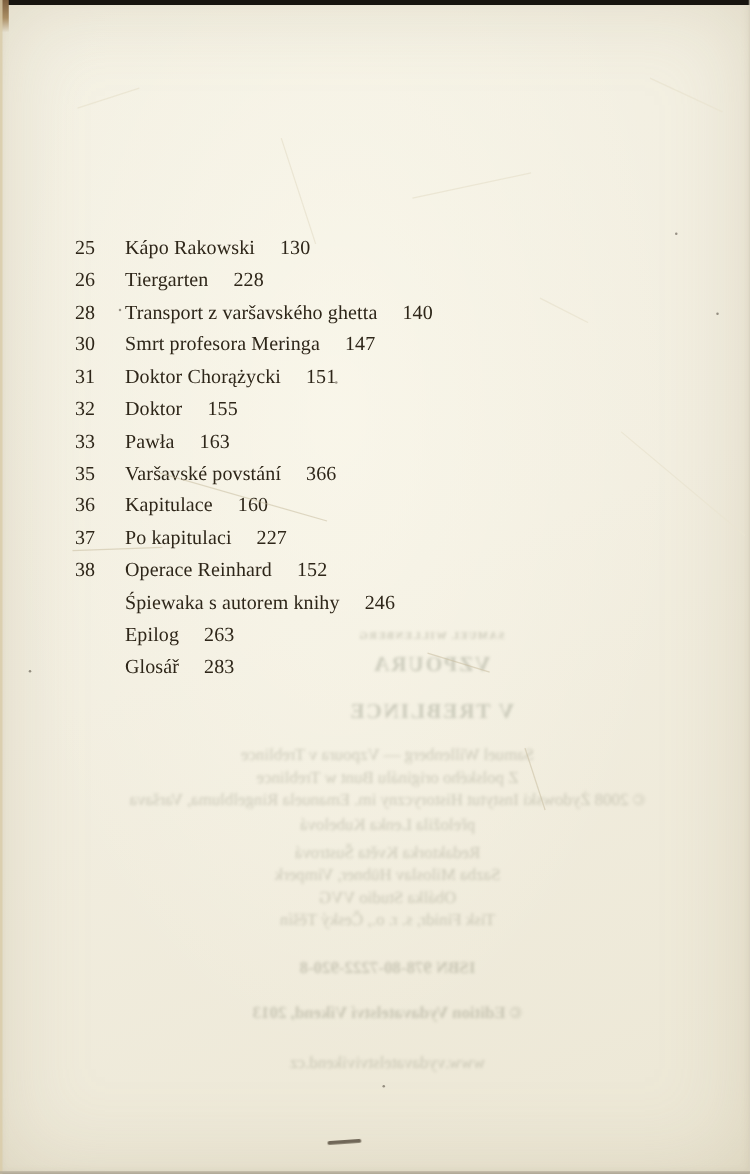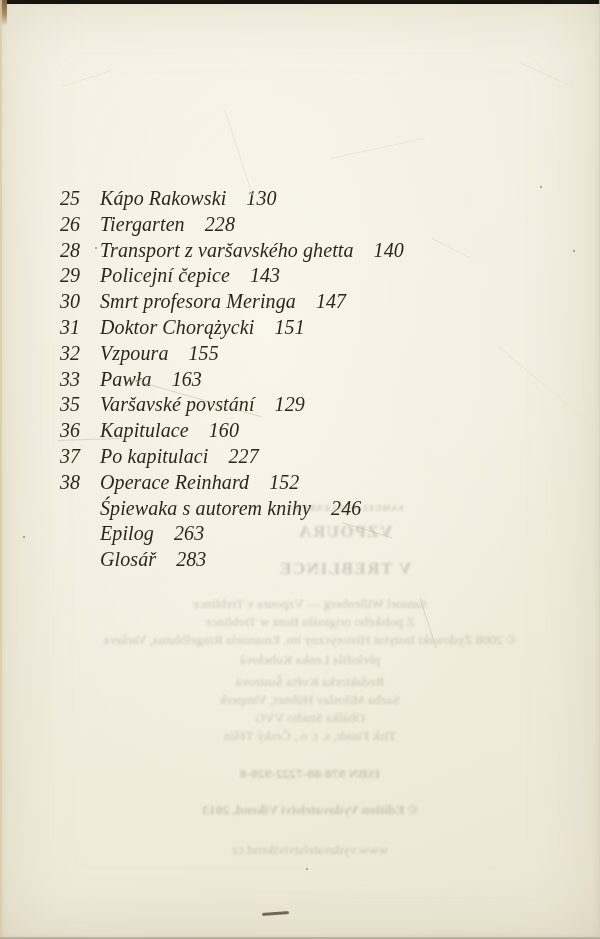--- a/index.html
+++ b/index.html
@@ -15,22 +15,22 @@
   }
   
   .bar-top{position:absolute;left:6px;right:0;top:0;height:4px;background:#17140f;}
   .corner-tl{position:absolute;left:0;top:0;width:7px;height:26px;
     background:linear-gradient(180deg,#7d5f3e 0%,#a98d63 55%,rgba(169,141,99,0) 100%);}
   .edge-left{position:absolute;left:0;top:0;bottom:0;width:2px;background:#d9cca9;opacity:.8;}
   .edge-right{position:absolute;right:0;top:0;bottom:0;width:1px;background:#d9d2c0;opacity:.7;}
   .edge-bottom{position:absolute;left:0;right:0;bottom:0;height:2px;background:#b3aa99;opacity:.85;}
 
   
-  .toc{position:absolute;left:60px;top:186px;font-size:20px;line-height:25.8px;
-       letter-spacing:.1px;white-space:nowrap;font-style:italic;}
+  .toc{position:absolute;left:60px;top:186px;font-size:16px;line-height:25.8px;
+       letter-spacing:.1px;white-space:nowrap;}
   .toc-row{height:25.8px;}
   .toc-num{display:inline-block;width:40px;}
   .toc-page{margin-left:20px;}
 
   
   .ghost{position:absolute;left:90px;top:503px;width:440px;
     transform:scaleX(-1);
     filter:blur(1.1px);
     color:#80816c;opacity:.34;
     text-align:center;pointer-events:none;}
@@ -81,26 +81,25 @@
         <div>ISBN 978-80-7222-920-8</div>
         <div>© Edition Vydavatelství Víkend, 2013</div>
         <div>www.vydavatelstvivikend.cz</div>
       </div>
   </div>
 
   <div class="toc">
       <div class="toc-row"><span class="toc-num">25</span><span class="toc-title">Kápo Rakowski</span><span class="toc-page">130</span></div>
       <div class="toc-row"><span class="toc-num">26</span><span class="toc-title">Tiergarten</span><span class="toc-page">228</span></div>
       <div class="toc-row"><span class="toc-num">28</span><span class="toc-title">Transport z varšavského ghetta</span><span class="toc-page">140</span></div>
-      <div class="toc-row"><span class="toc-num">29</span><span class="toc-title">Policejní čepice</span><span class="toc-page">143</span></div>
       <div class="toc-row"><span class="toc-num">30</span><span class="toc-title">Smrt profesora Meringa</span><span class="toc-page">147</span></div>
       <div class="toc-row"><span class="toc-num">31</span><span class="toc-title">Doktor Chorążycki</span><span class="toc-page">151</span></div>
-      <div class="toc-row"><span class="toc-num">32</span><span class="toc-title">Vzpoura</span><span class="toc-page">155</span></div>
+      <div class="toc-row"><span class="toc-num">32</span><span class="toc-title">Doktor</span><span class="toc-page">155</span></div>
       <div class="toc-row"><span class="toc-num">33</span><span class="toc-title">Pawła</span><span class="toc-page">163</span></div>
-      <div class="toc-row"><span class="toc-num">35</span><span class="toc-title">Varšavské povstání</span><span class="toc-page">129</span></div>
+      <div class="toc-row"><span class="toc-num">35</span><span class="toc-title">Varšavské povstání</span><span class="toc-page">366</span></div>
       <div class="toc-row"><span class="toc-num">36</span><span class="toc-title">Kapitulace</span><span class="toc-page">160</span></div>
       <div class="toc-row"><span class="toc-num">37</span><span class="toc-title">Po kapitulaci</span><span class="toc-page">227</span></div>
       <div class="toc-row"><span class="toc-num">38</span><span class="toc-title">Operace Reinhard</span><span class="toc-page">152</span></div>
       <div class="toc-row"><span class="toc-num"></span><span class="toc-title">Śpiewaka s autorem knihy</span><span class="toc-page">246</span></div>
       <div class="toc-row"><span class="toc-num"></span><span class="toc-title">Epilog</span><span class="toc-page">263</span></div>
       <div class="toc-row"><span class="toc-num"></span><span class="toc-title">Glosář</span><span class="toc-page">283</span></div>
     </div>
 
   <div class="crease light" style="left:225px;top:110px;width:89px;transform:rotate(72deg);"></div>
   <div class="crease light" style="left:330px;top:158px;width:97px;transform:rotate(-12deg);"></div>

